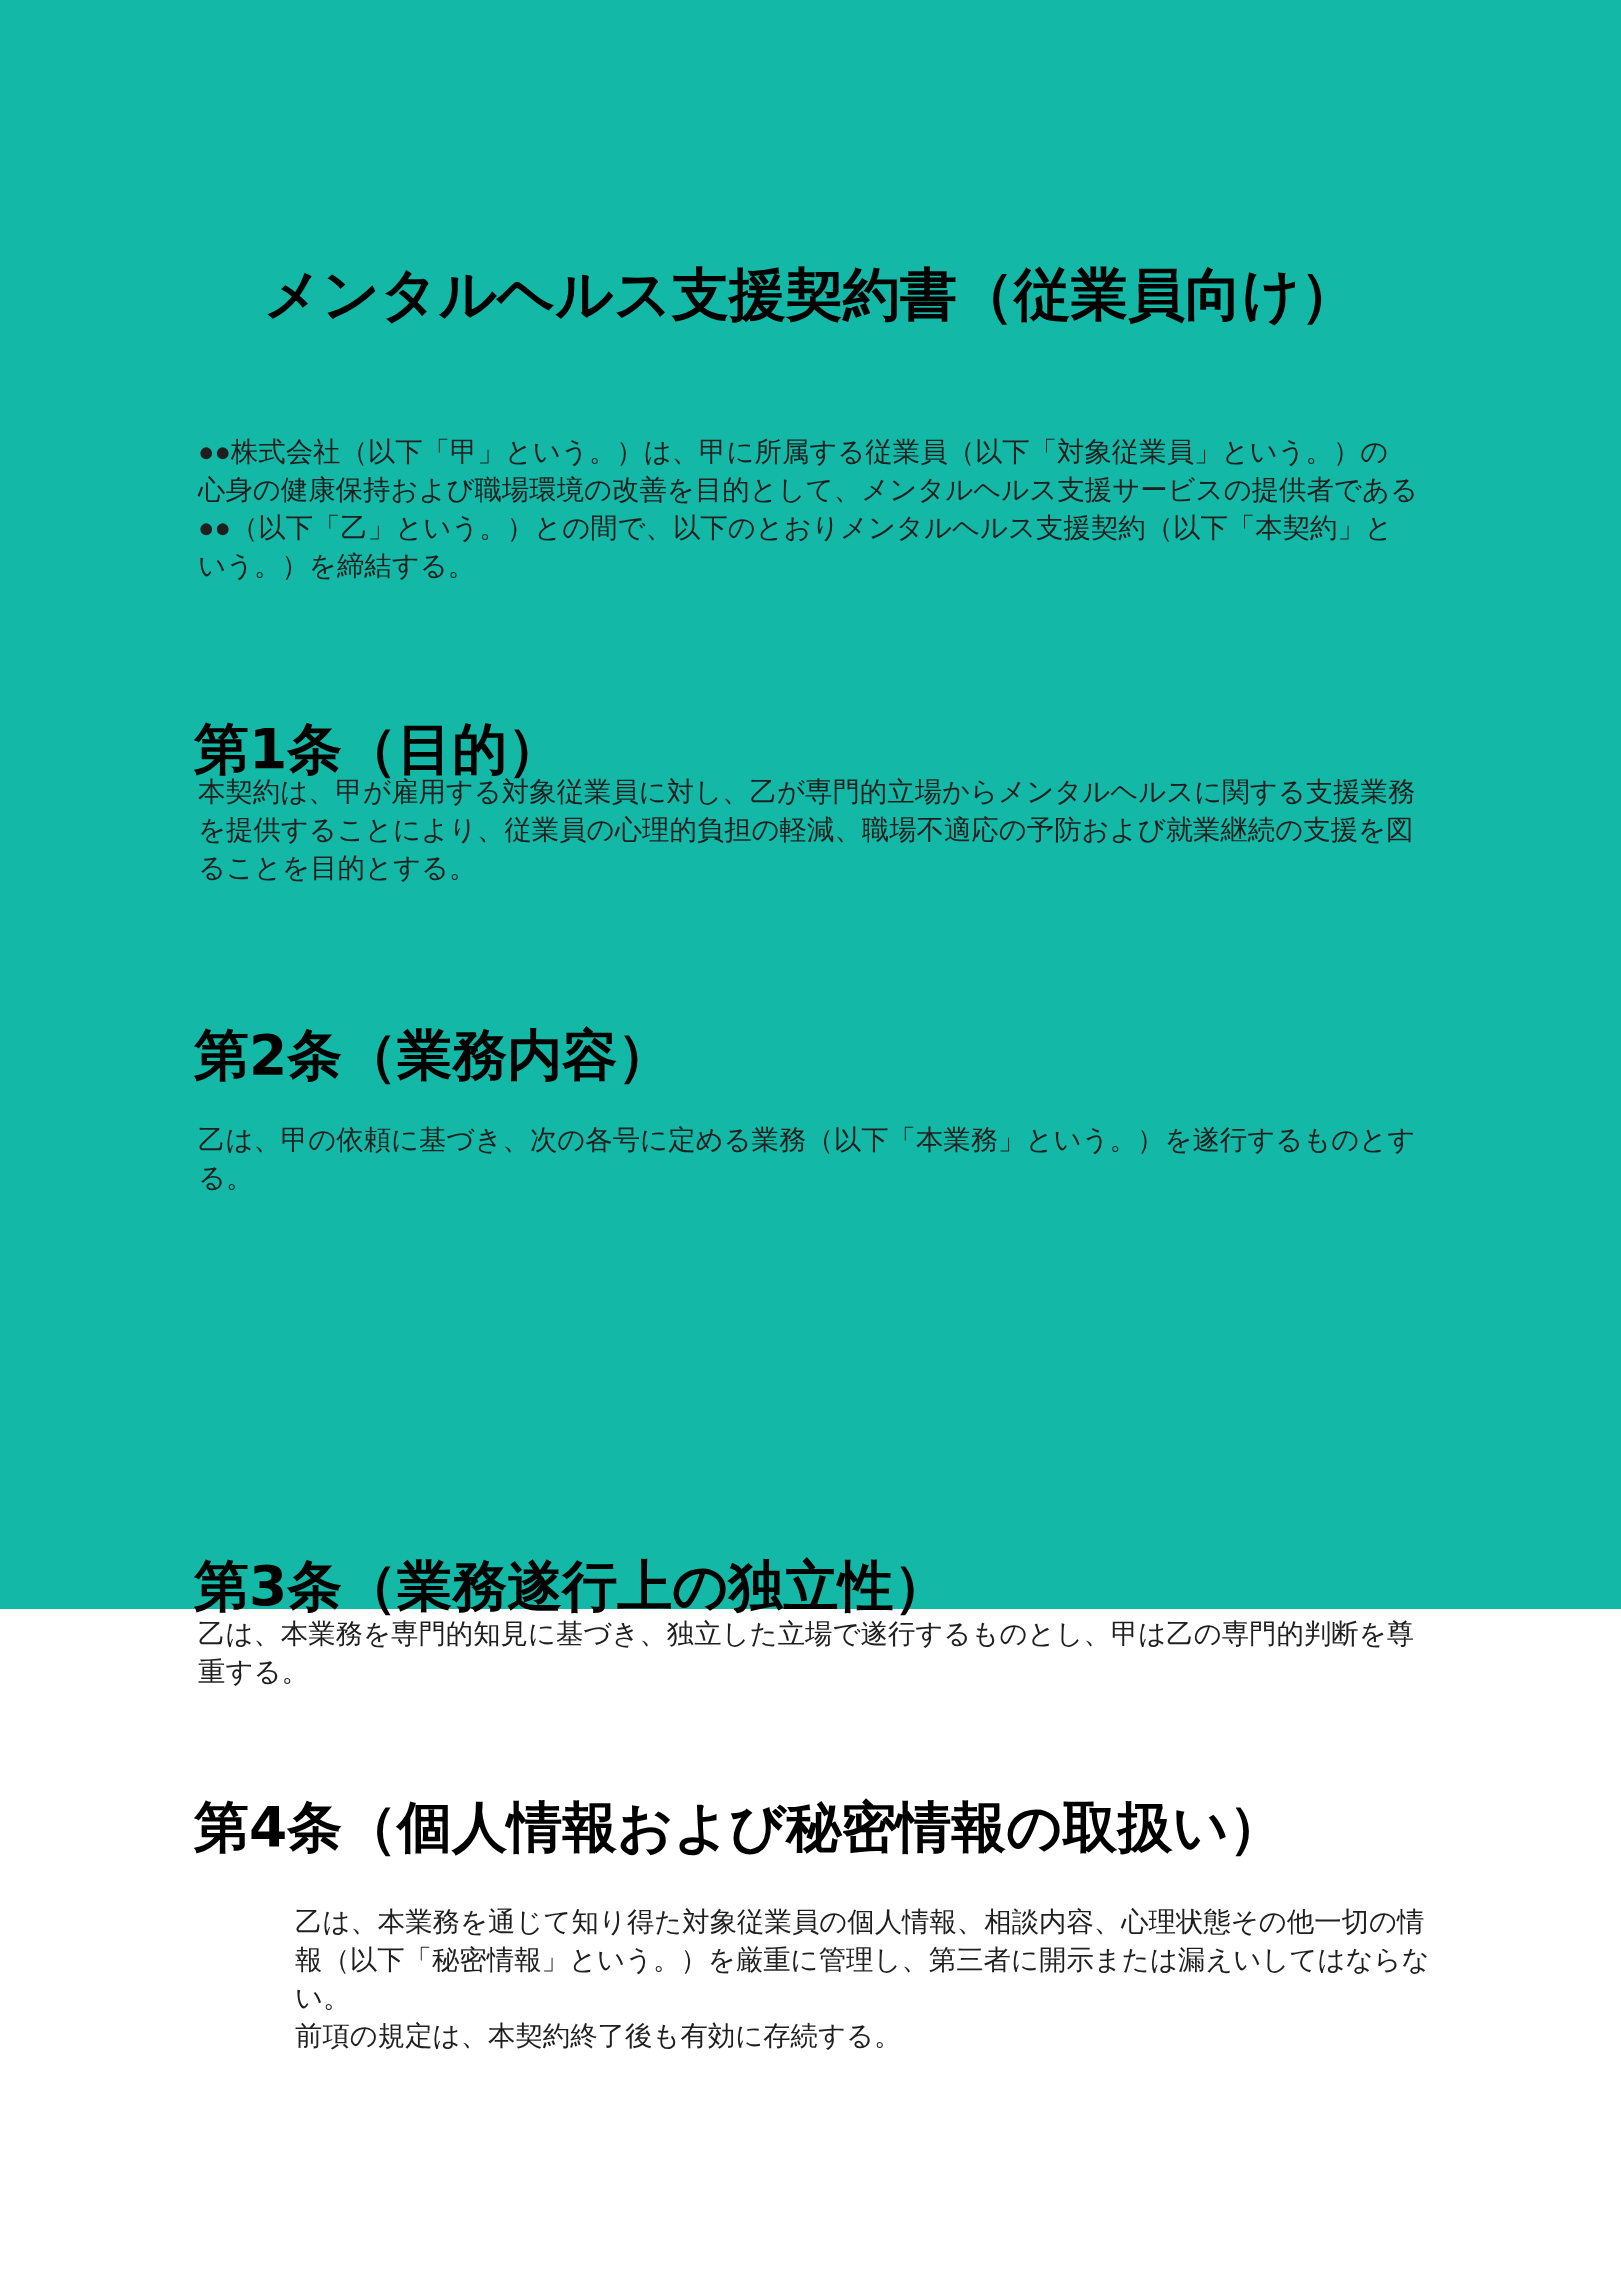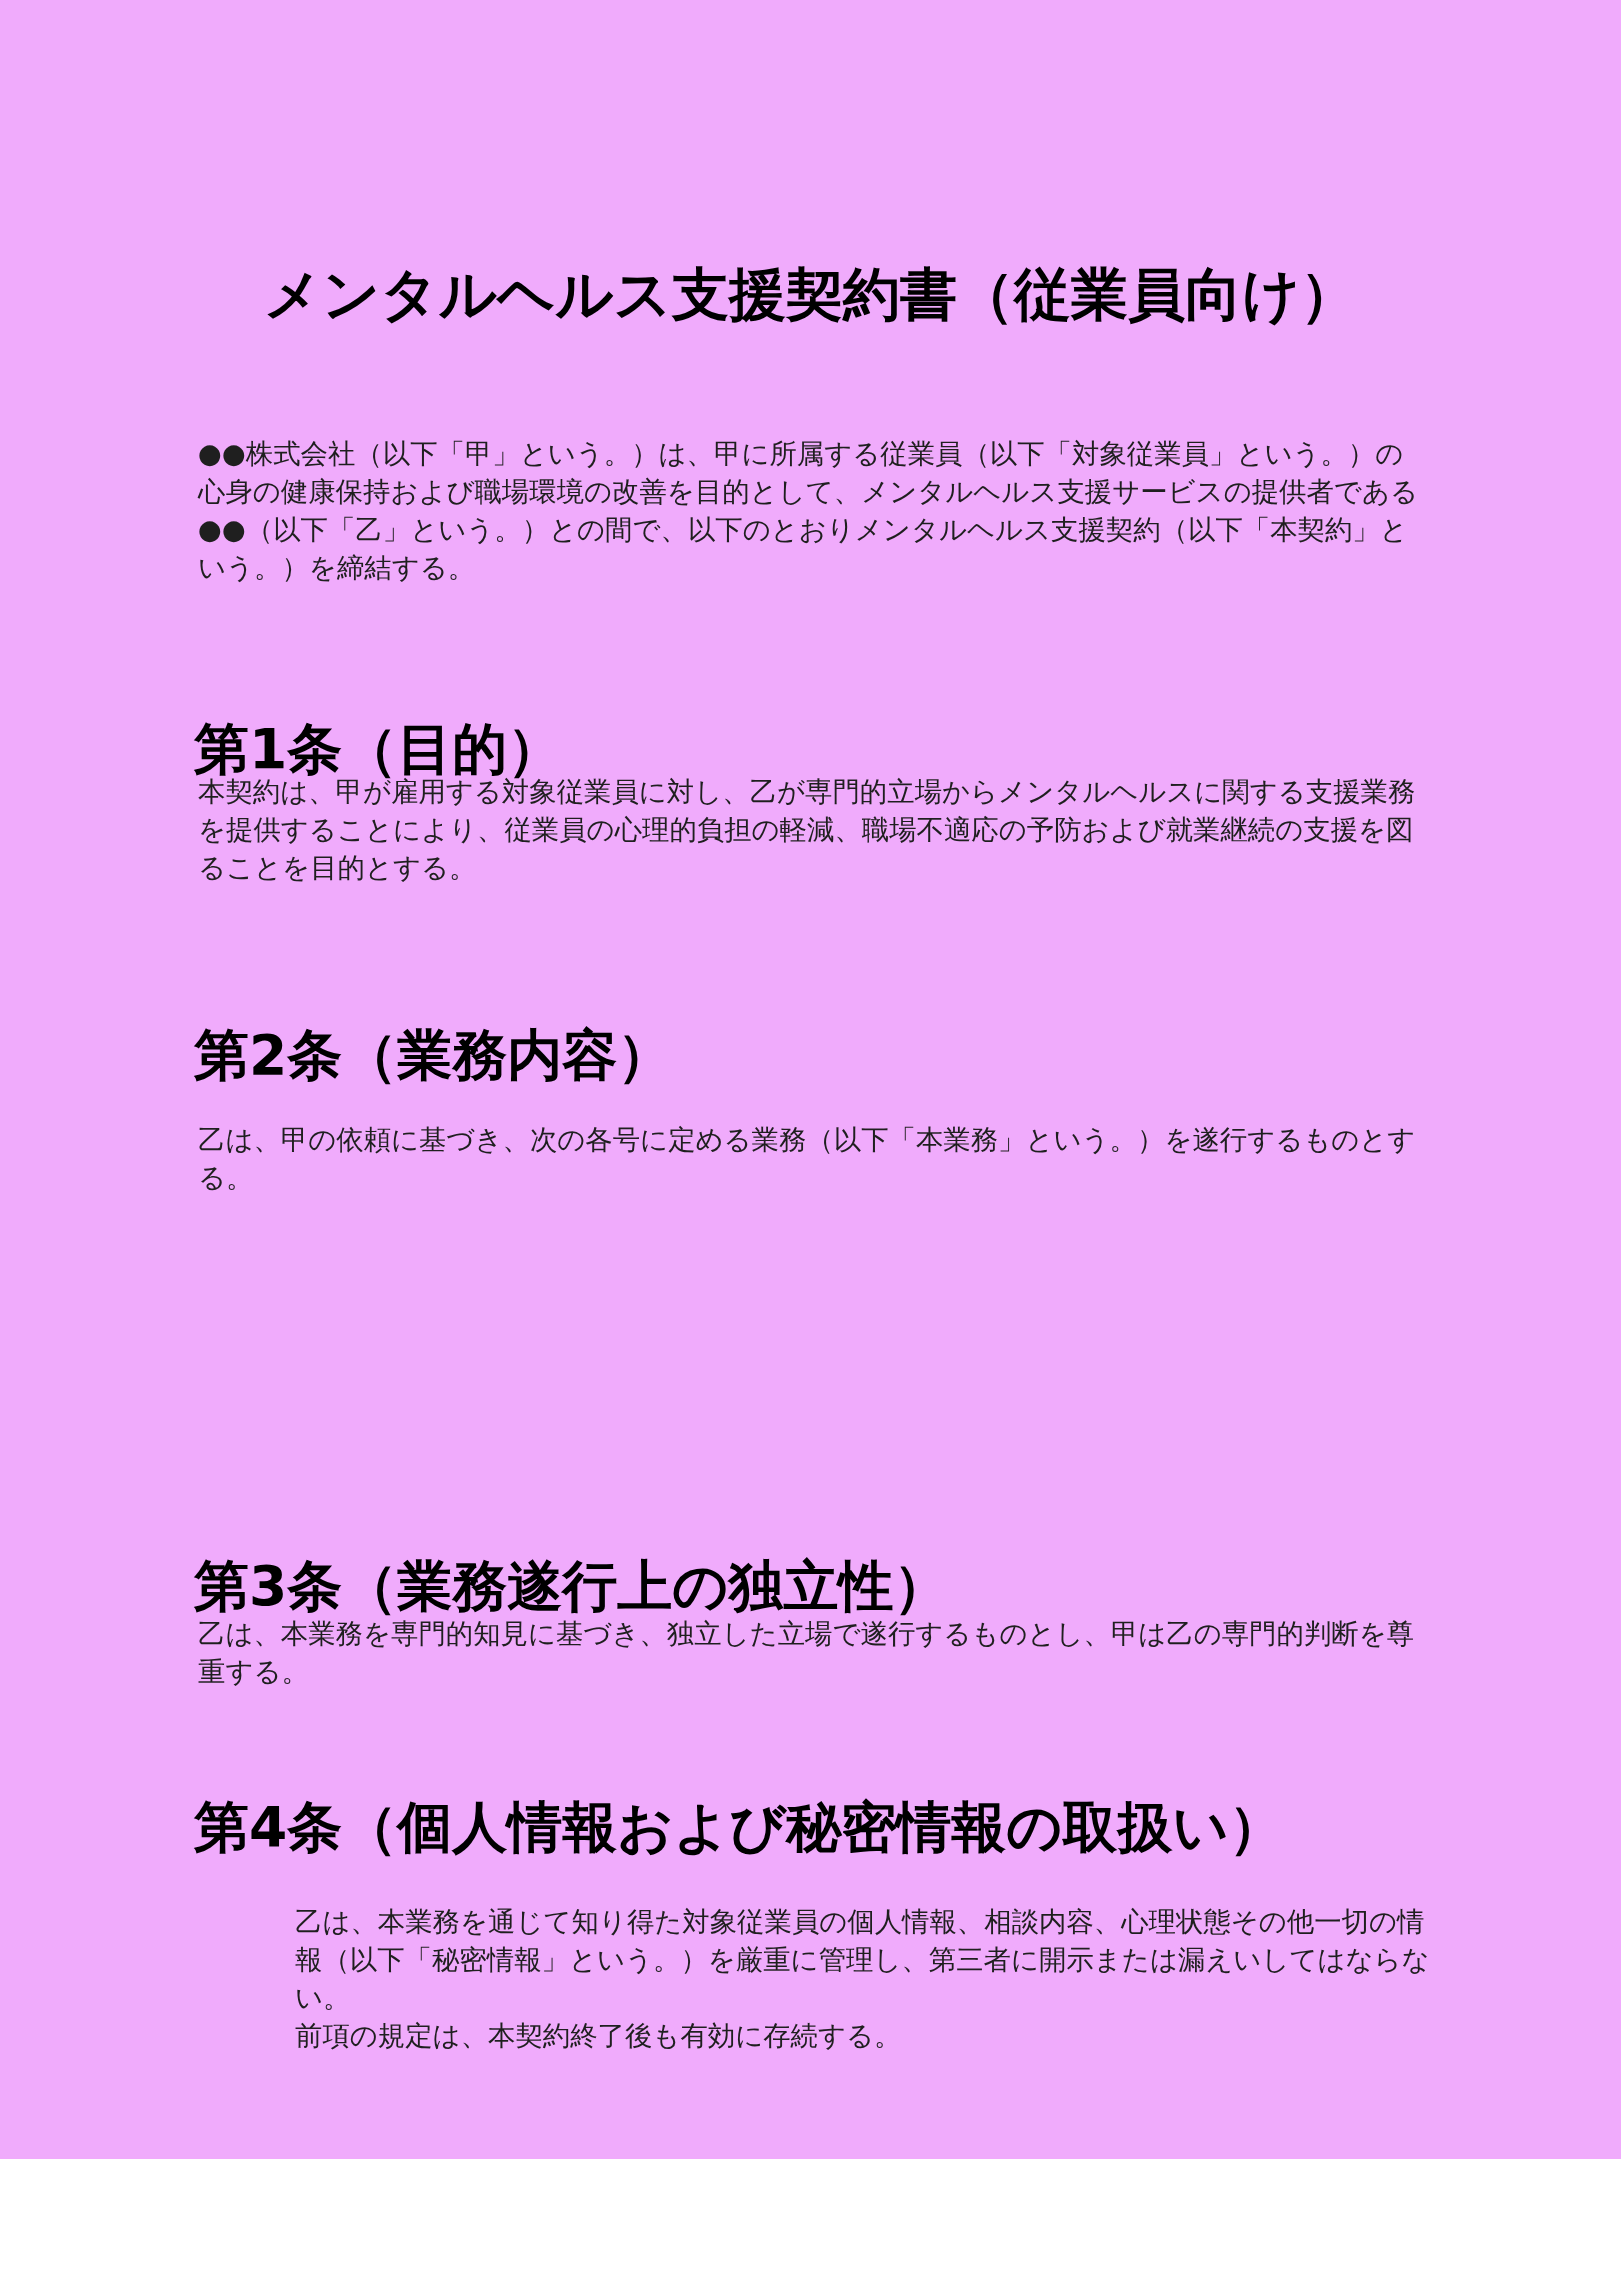--- a/index.html
+++ b/index.html
@@ -12,22 +12,22 @@
     background: #ffffff;
     font-family: "DejaVu Sans", sans-serif;
     color: #1a1a1a;
     position: relative;
     overflow: hidden;
   }
   .page {
     position: absolute;
     top: 0; left: 0;
     width: 1621px;
-    height: 2159px;
-    background: #f0abfc;
+    height: 1609px;
+    background: #14b8a6;
   }
   .doc-title {
     position: absolute;
     top: 257px;
     left: 0;
     width: 1621px;
     margin: 0;
     text-align: center;
     font-size: 57px;
     font-weight: 700;
@@ -53,21 +53,21 @@
     left: 198px;
     width: 1289px;
   }
   .text-block p {
     margin: 0;
     font-size: 27.4px;
     line-height: 38px;
     color: #1f1f1f;
     white-space: pre-line;
   }
-  .block-intro { top: 435px; }
+  .block-intro { top: 435px; font-family: Liberation Mono, monospace; }
   .block-a1   { top: 773px; }
   .block-a2   { top: 1121px; }
   .block-a3   { top: 1615px; }
   .block-a4   { top: 1903px; left: 295px; width: 1196px; font-family: Liberation Serif, serif; }
 </style>
 </head>
 <body>
 
 <main class="page">
 

